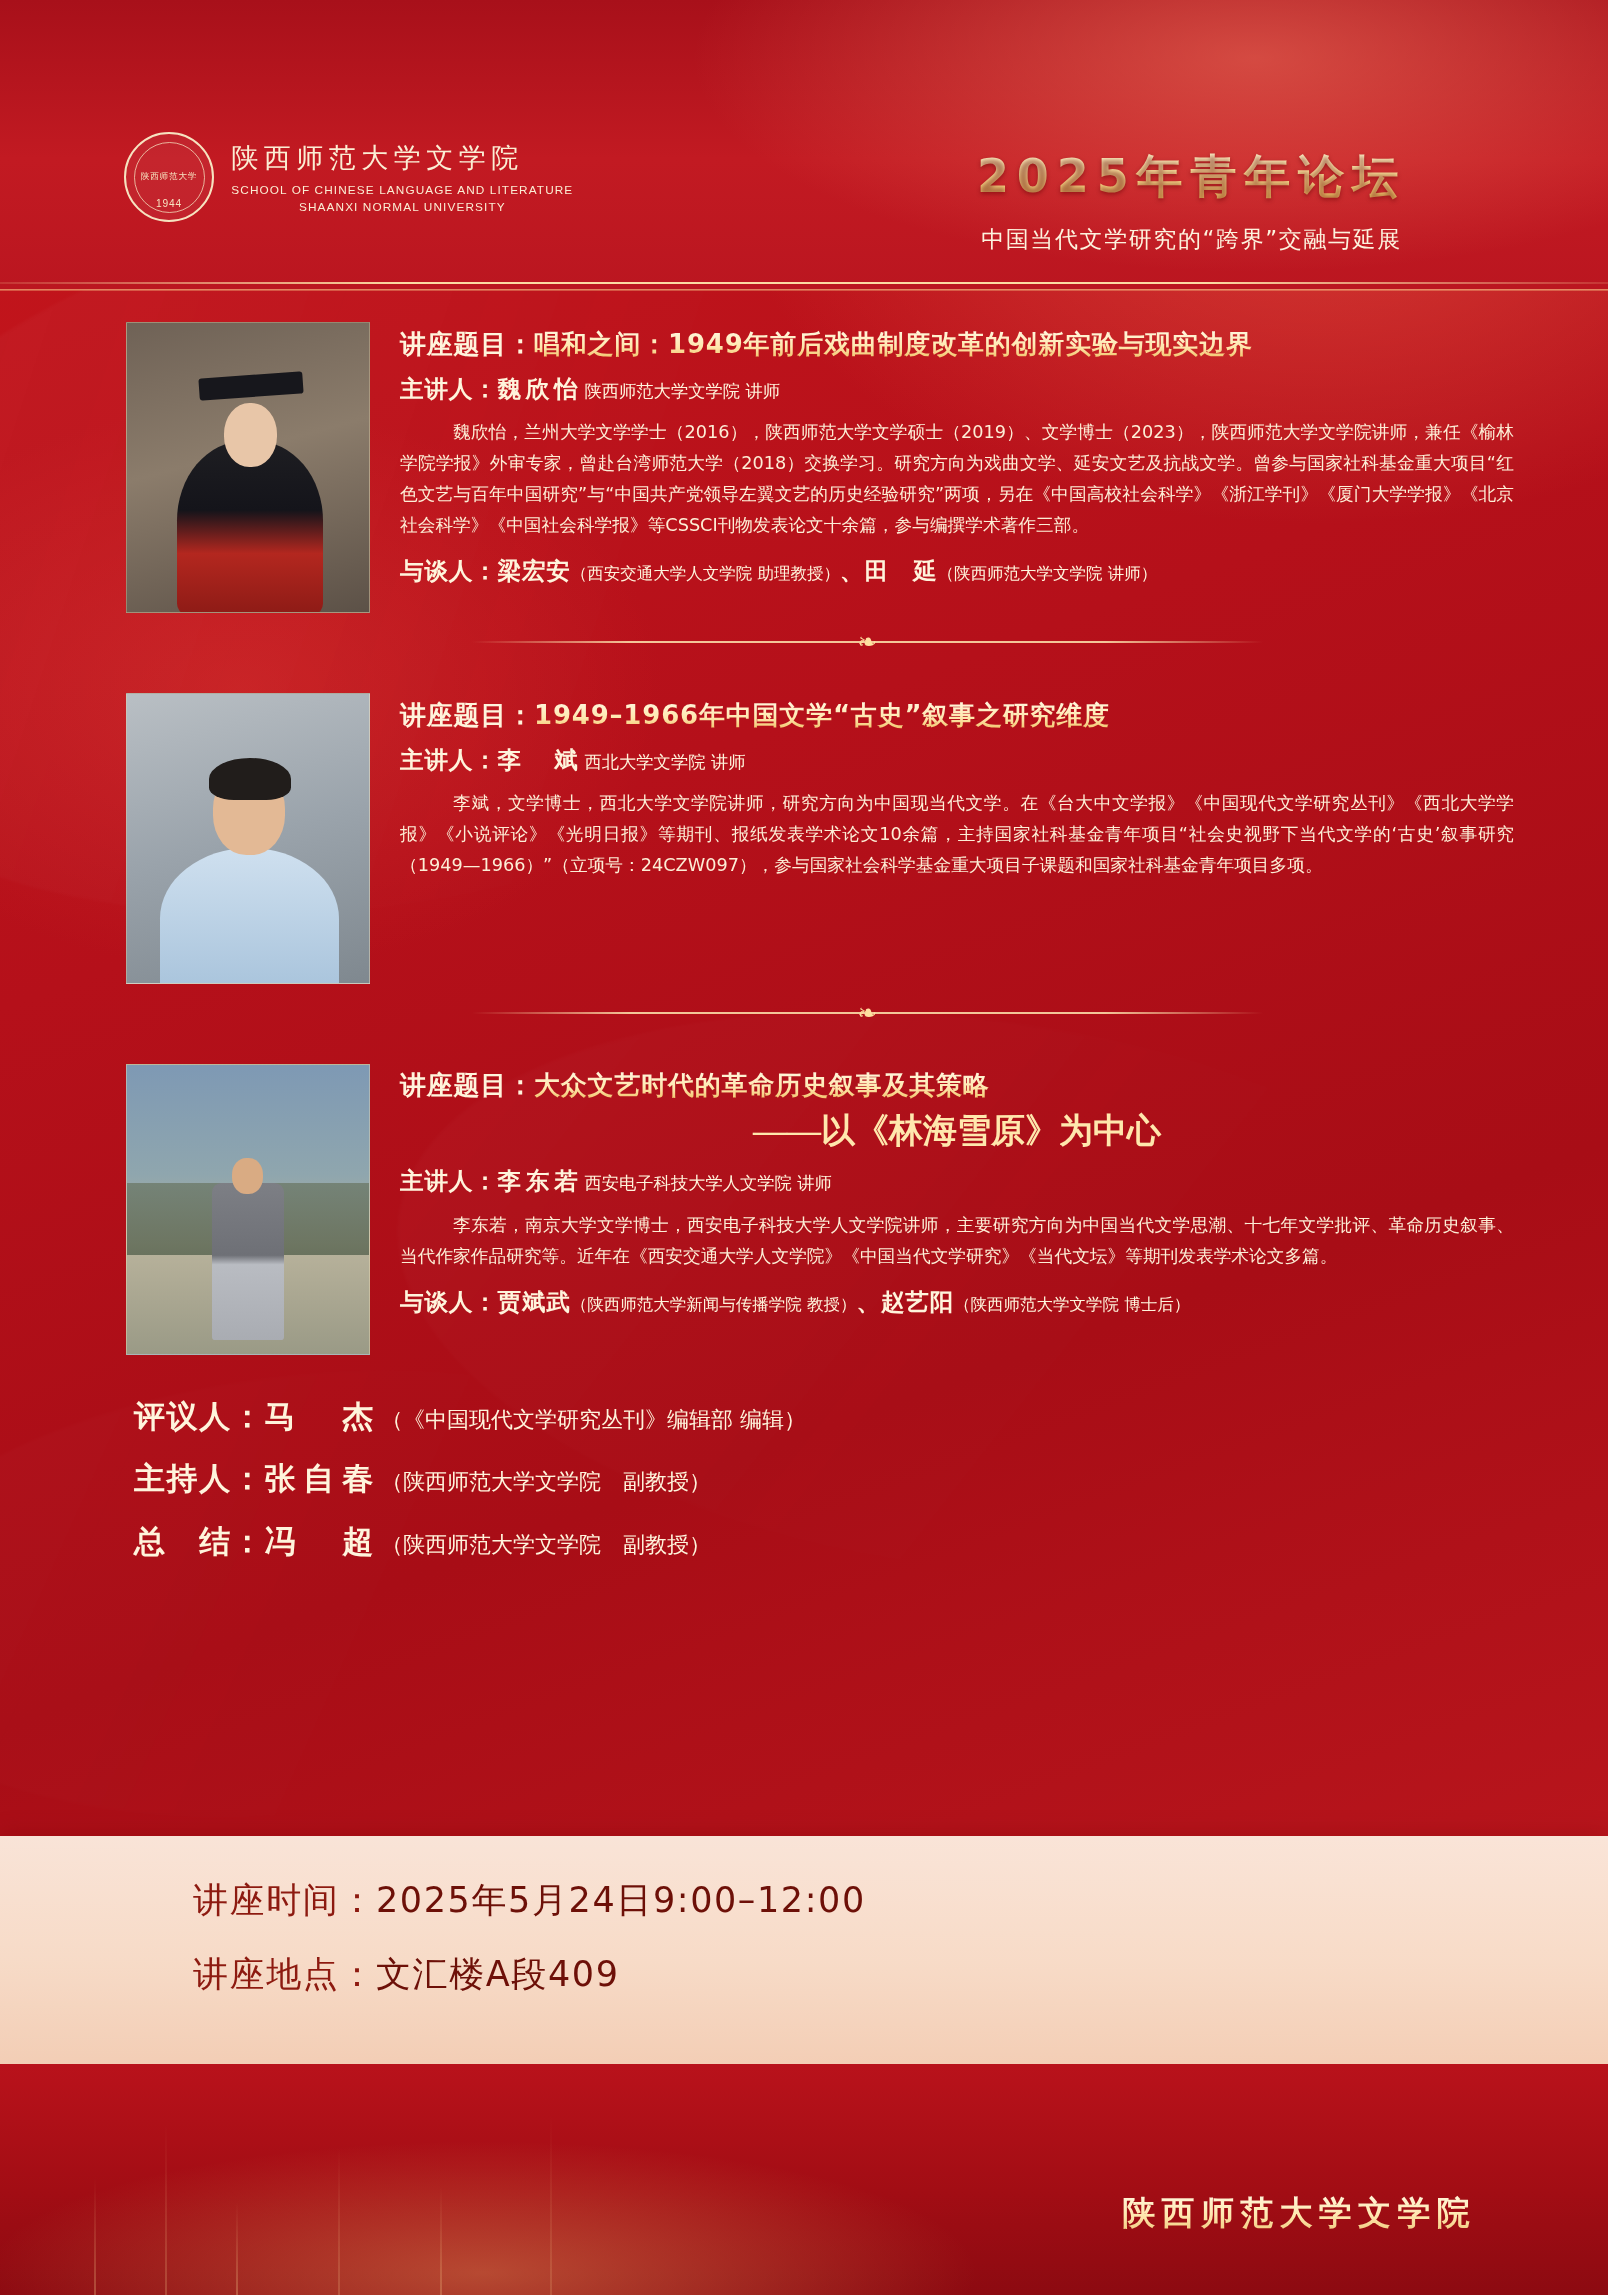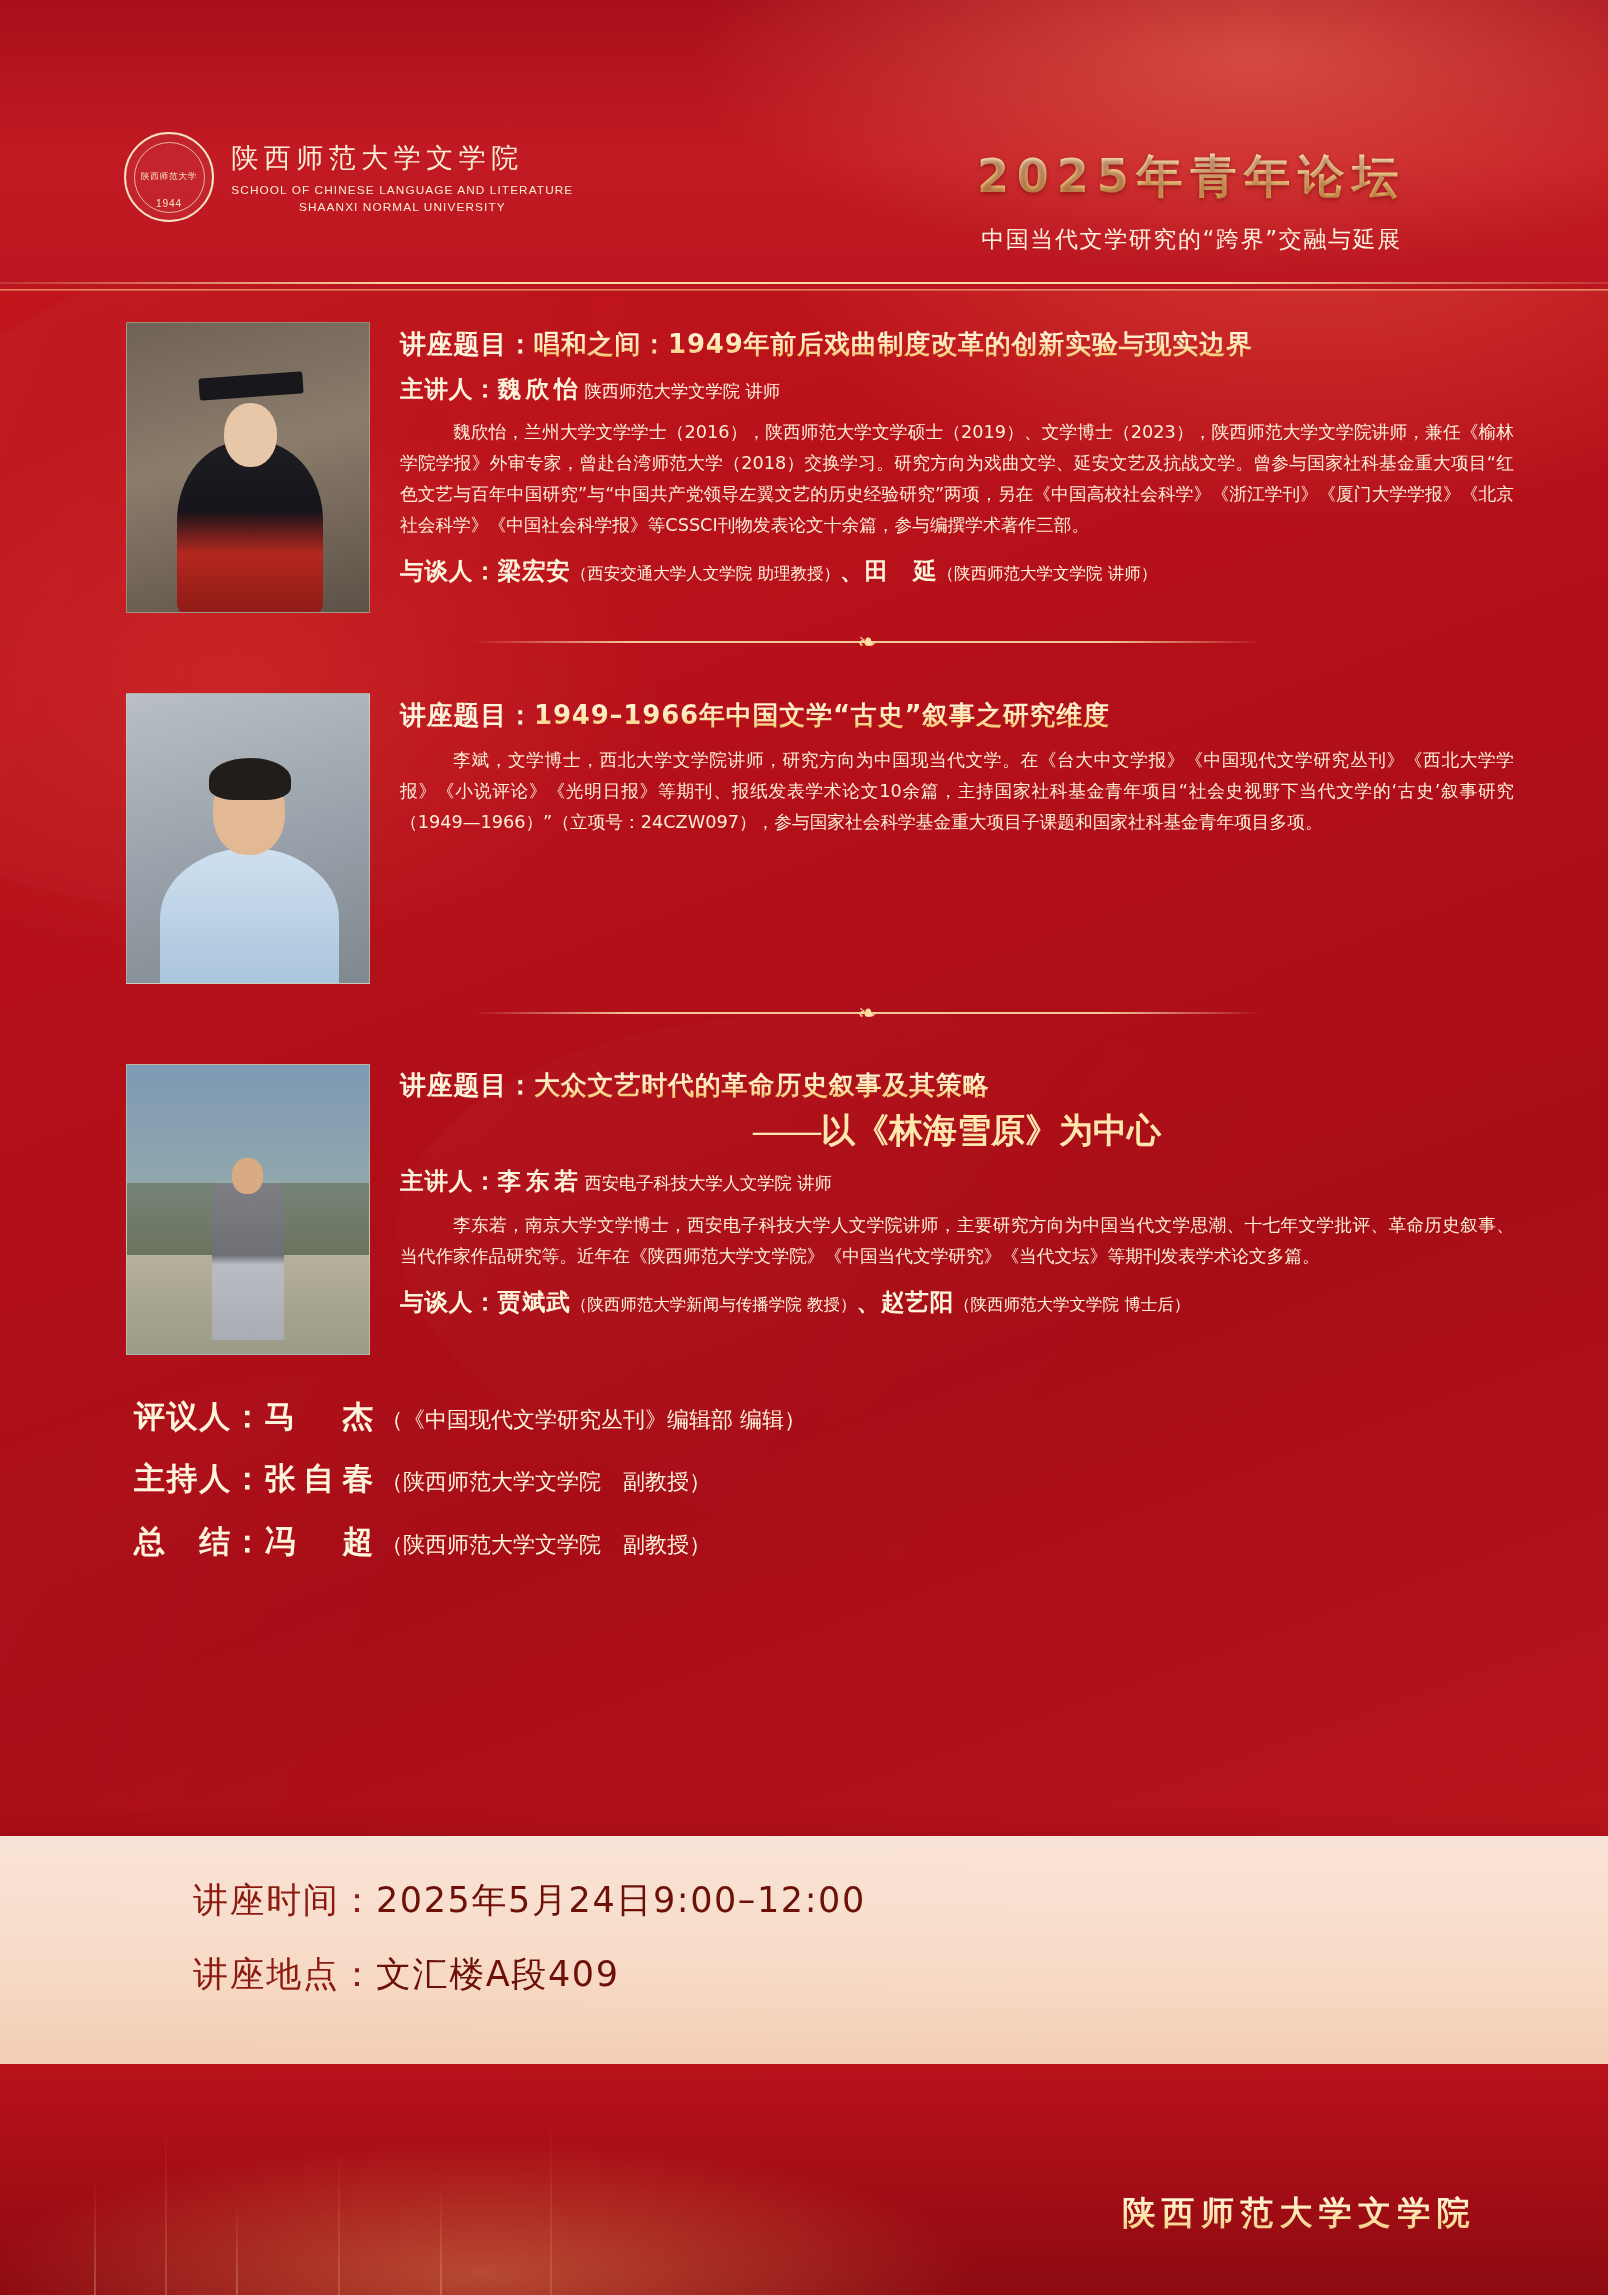--- a/index.html
+++ b/index.html
@@ -224,20 +224,23 @@
           <div class="ph-inner">
               <div class="shirt"></div>
               <div class="face"></div>
               <div class="hair"></div>
             </div>
         </div>
         <div class="txtcol">
           <div class="line-title">
             <span class="label">讲座题目：</span><span class="val">1949–1966年中国文学“古史”叙事之研究维度</span>
           </div>
+          <div class="line-speaker">
+            <span>主讲人：</span><span class="name">李　斌</span><span class="affil">西北大学文学院 讲师</span>
+          </div>
           <div class="bio">李斌，文学博士，西北大学文学院讲师，研究方向为中国现当代文学。在《台大中文学报》《中国现代文学研究丛刊》《西北大学学报》《小说评论》《光明日报》等期刊、报纸发表学术论文10余篇，主持国家社科基金青年项目“社会史视野下当代文学的‘古史’叙事研究（1949—1966）”（立项号：24CZW097），参与国家社会科学基金重大项目子课题和国家社科基金青年项目多项。</div>
         </div>
       </div>
       <div class="divider">
         <div class="bar"></div>
           <div class="knot">❧</div>
       </div>
     </div>
 
     <div class="session">
@@ -250,21 +253,21 @@
             </div>
         </div>
         <div class="txtcol">
           <div class="line-title">
             <span class="label">讲座题目：</span><span class="val">大众文艺时代的革命历史叙事及其策略</span>
           </div>
           <div class="line-title2">——以《林海雪原》为中心</div>
           <div class="line-speaker">
             <span>主讲人：</span><span class="name">李东若</span><span class="affil">西安电子科技大学人文学院 讲师</span>
           </div>
-          <div class="bio">李东若，南京大学文学博士，西安电子科技大学人文学院讲师，主要研究方向为中国当代文学思潮、十七年文学批评、革命历史叙事、当代作家作品研究等。近年在《陕西师范大学文学院》《中国当代文学研究》《当代文坛》等期刊发表学术论文多篇。</div>
+          <div class="bio">李东若，南京大学文学博士，西安电子科技大学人文学院讲师，主要研究方向为中国当代文学思潮、十七年文学批评、革命历史叙事、当代作家作品研究等。近年在《西安交通大学人文学院》《中国当代文学研究》《当代文坛》等期刊发表学术论文多篇。</div>
           <div class="line-discussant">
             <span>与谈人：</span><span>贾斌武</span><span class="small">（陕西师范大学新闻与传播学院 教授）</span><span>、</span><span>赵艺阳</span><span class="small">（陕西师范大学文学院 博士后）</span>
           </div>
         </div>
       </div>
     </div>
 
     <div class="roles">
       <div class="role-line">
         <span>评议人：</span><span class="rname">马　杰</span><span class="rsmall">（《中国现代文学研究丛刊》编辑部 编辑）</span>

